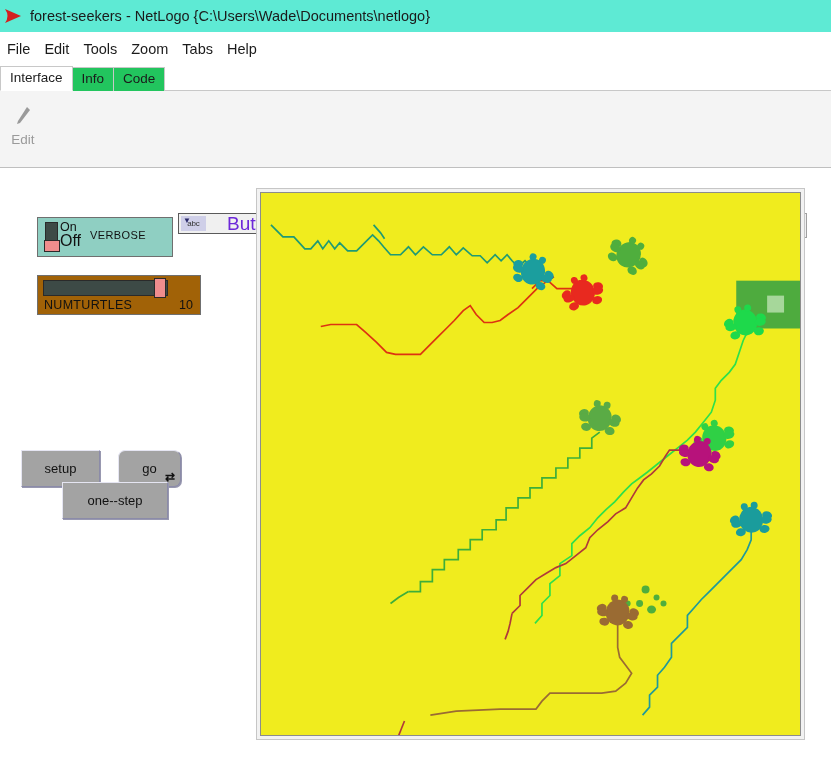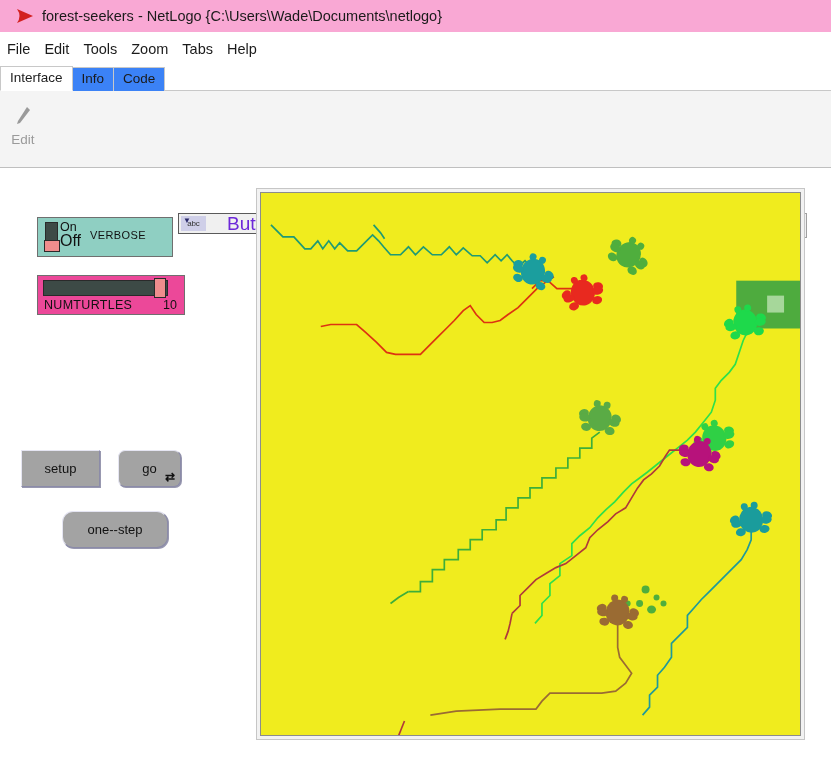--- a/index.html
+++ b/index.html
@@ -12,23 +12,23 @@
   #app {
     position: relative;
     width: 831px; height: 780px;
     background: #ffffff;
   }
 
   
   .titlebar {
     position: absolute; left: 0; top: 0;
     width: 831px; height: 32px;
-    background: #f9a8d4;
+    background: #5eead4;
     display: flex; align-items: center;
-    padding-left: 14px;
+    padding-left: 2px;
     box-sizing: border-box;
   }
   .logo-icon {
     width: 22px; height: 20px;
     display: inline-flex; align-items: center; justify-content: center;
     flex: 0 0 auto;
   }
   .title-text {
     font-size: 14.5px;
     color: #1b1b1b;
@@ -61,21 +61,21 @@
     border-bottom: 1px solid #c8c8c8;
     display: flex; align-items: flex-end;
     box-sizing: border-box;
   }
   .tab {
     font-size: 13.5px;
     color: #1b1b1b;
     padding: 3px 9px 4px 9px;
     border: 1px solid #c8c8c8;
     border-bottom: none;
-    background: #3b82f6;
+    background: #22c55e;
     margin-right: -1px;
     position: relative;
     top: 1px;
     cursor: default;
     line-height: 16px;
   }
   .tab.active {
     background: #ffffff;
     border-bottom: 1px solid #ffffff;
     font-weight: normal;
@@ -252,22 +252,22 @@
   .switch-name {
     position: absolute; left: 52px; top: 11px;
     font-size: 11px; color:#111;
     letter-spacing: 0.4px;
   }
 
   
   .slider-w {
     position: absolute;
     left: 37px; top: 275px;
-    width: 148px; height: 40px;
-    background: #ec4899;
+    width: 164px; height: 40px;
+    background: #a16207;
     border: 1px solid #6f6f6f;
     box-sizing: border-box;
     cursor: default;
   }
   .sl-track {
     position: absolute; left: 5px; top: 4px;
     width: 125px; height: 16px;
     background: #3d4a46;
     border: 1px solid #2a2a2a;
     box-sizing: border-box;
@@ -439,21 +439,21 @@
 
   <div class="nl-btn" style="left:21px; top:450px; width:79px; height:37px;">
     <span>setup</span>
   </div>
 
   <div class="nl-btn" style="left:118px; top:450px; width:63px; height:37px;border-radius:7px;">
     <span>go</span>
     <span class="forever">⇄</span>
   </div>
 
-  <div class="nl-btn" style="left:62px; top:511px; width:106px; height:37px;border-radius:11px;">
+  <div class="nl-btn" style="left:62px; top:482px; width:106px; height:37px;">
     <span>one--step</span>
   </div>
 
   <div class="world-outer">
     <div class="world-inner">
       <svg class="world-svg" viewBox="0 0 541 544" preserveAspectRatio="none">
         <defs>
 
           <g id="bug">
             <ellipse cx="0" cy="0" rx="12" ry="13"></ellipse>

